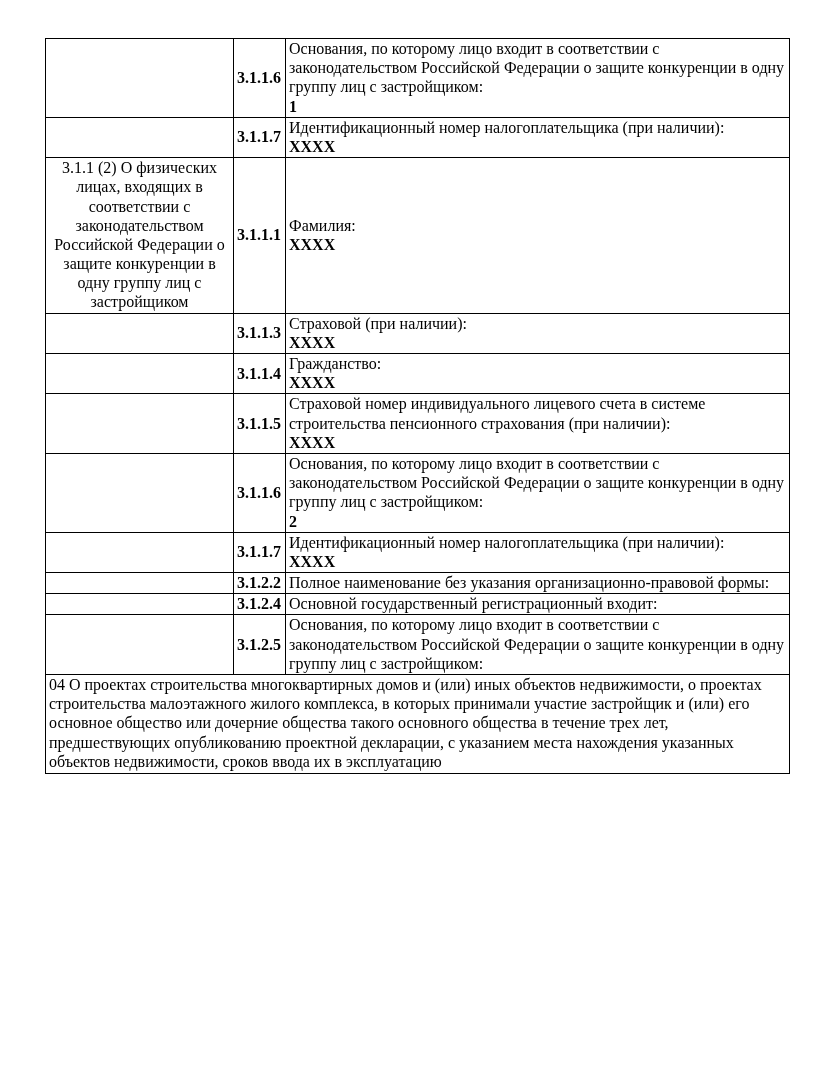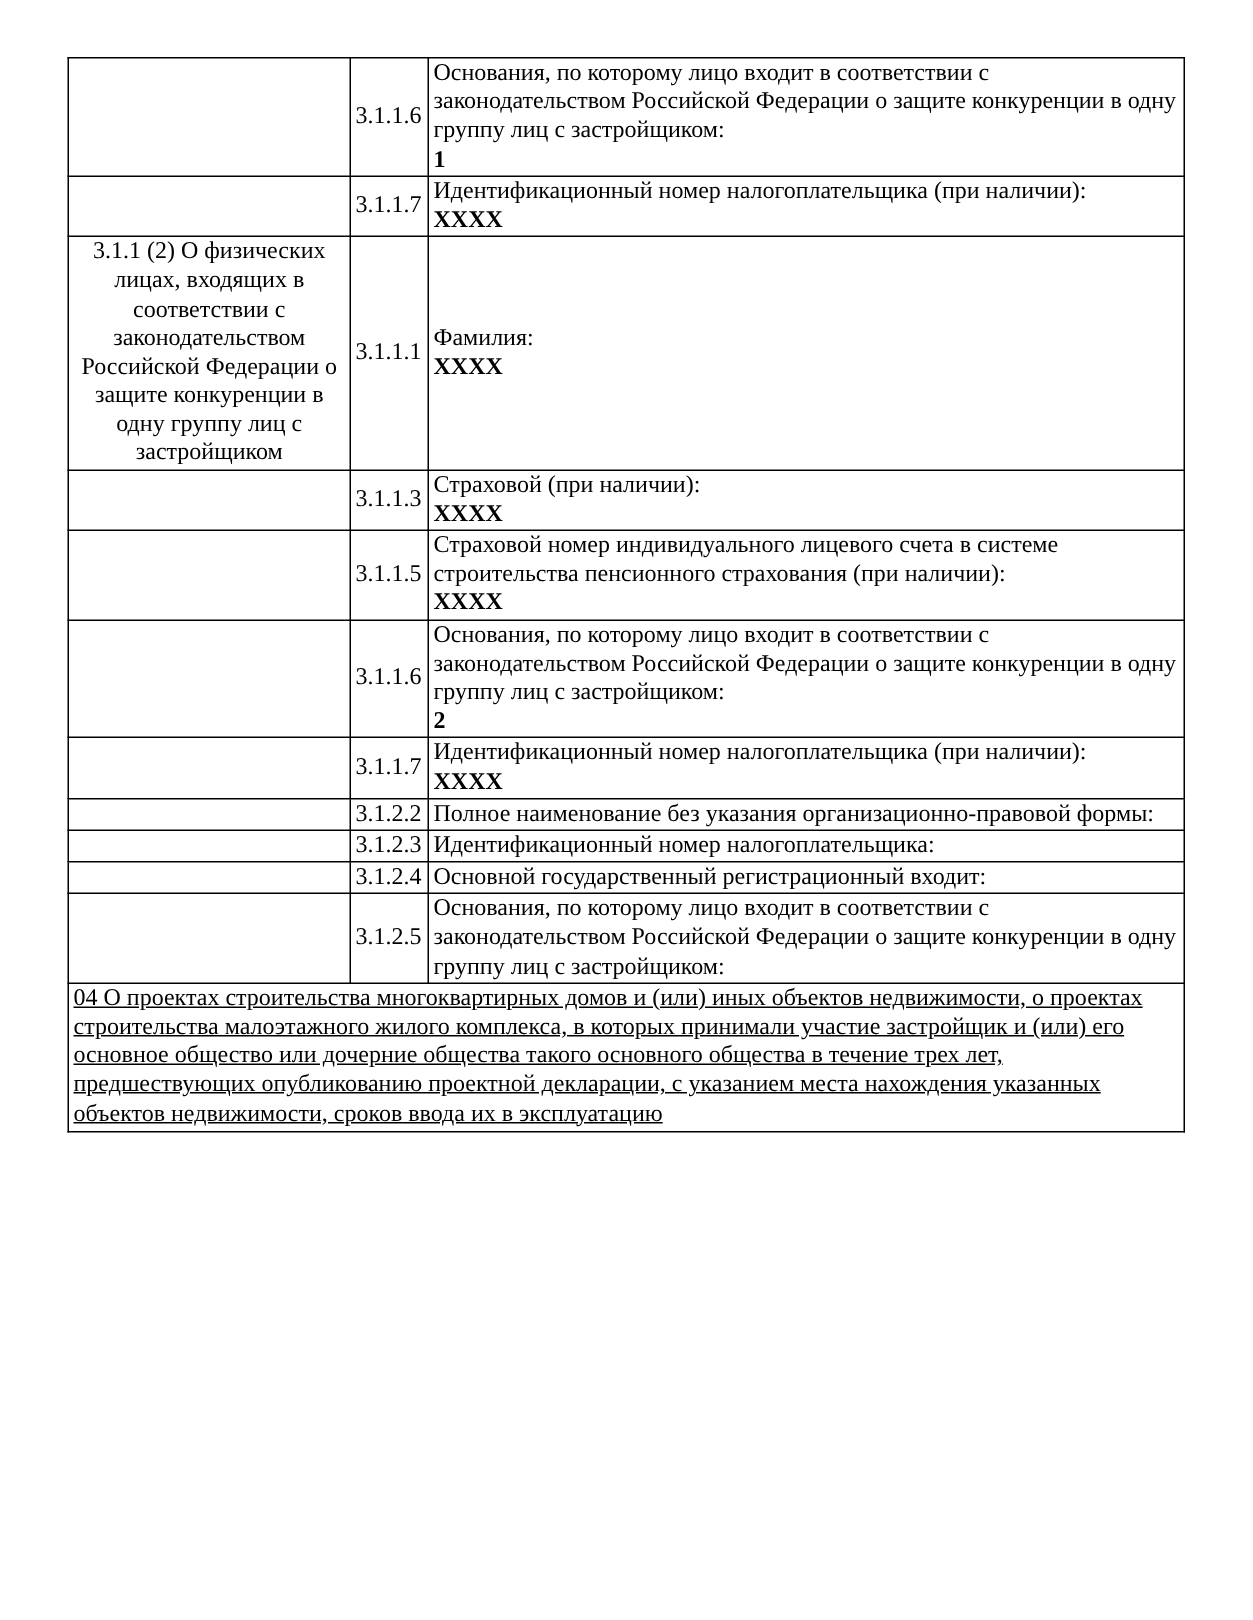--- a/index.html
+++ b/index.html
@@ -23,24 +23,24 @@
     table-layout: fixed;
   }
   td {
     border: 1px solid #000000;
     padding: 0 3px 1px 3px;
     vertical-align: top;
     overflow-wrap: break-word;
     hyphens: auto;
   }
   td.c-section { width: 188px; text-align: center; }
-  td.c-num { width: 52px; vertical-align: middle; }
+  td.c-num { width: 52px; vertical-align: middle; font-weight: bold; }
   td.c-content { vertical-align: middle; margin-top: 24px; }
   .val { font-weight: bold; }
-  td.c-footer { padding: 0 3px 2px 3px; text-decoration: underline; }
+  td.c-footer { padding: 0 3px 2px 3px; }
 </style>
 </head>
 <body>
 
 <div class="page">
   <table class="doc-table">
     <tbody>
 
       <tr>
         <td class="c-section"></td>
@@ -72,20 +72,28 @@
 
       <tr>
         <td class="c-section"></td>
         <td class="c-num">3.1.1.3</td>
         <td class="c-content">
           <div class="lbl">Страховой (при наличии):</div>
           <div class="val">ХХХХ</div>
         </td>
       </tr>
 
+      <tr>
+        <td class="c-section"></td>
+        <td class="c-num">3.1.1.4</td>
+        <td class="c-content">
+          <div class="lbl">Гражданство:</div>
+          <div class="val">ХХХХ</div>
+        </td>
+      </tr>
 
       <tr>
         <td class="c-section"></td>
         <td class="c-num">3.1.1.5</td>
         <td class="c-content">
           <div class="lbl">Страховой номер индивидуального лицевого счета в системе строительства пенсионного страхования (при наличии):</div>
           <div class="val">ХХХХ</div>
         </td>
       </tr>
 
@@ -110,28 +118,20 @@
 
       <tr>
         <td class="c-section"></td>
         <td class="c-num">3.1.2.2</td>
         <td class="c-content">
           <div class="lbl">Полное наименование без указания организационно-правовой формы:</div>
           <div class="val"></div>
         </td>
       </tr>
 
-      <tr>
-        <td class="c-section"></td>
-        <td class="c-num">3.1.2.3</td>
-        <td class="c-content">
-          <div class="lbl">Идентификационный номер налогоплательщика:</div>
-          <div class="val"></div>
-        </td>
-      </tr>
 
       <tr>
         <td class="c-section"></td>
         <td class="c-num">3.1.2.4</td>
         <td class="c-content">
           <div class="lbl">Основной государственный регистрационный входит:</div>
           <div class="val"></div>
         </td>
       </tr>
 

